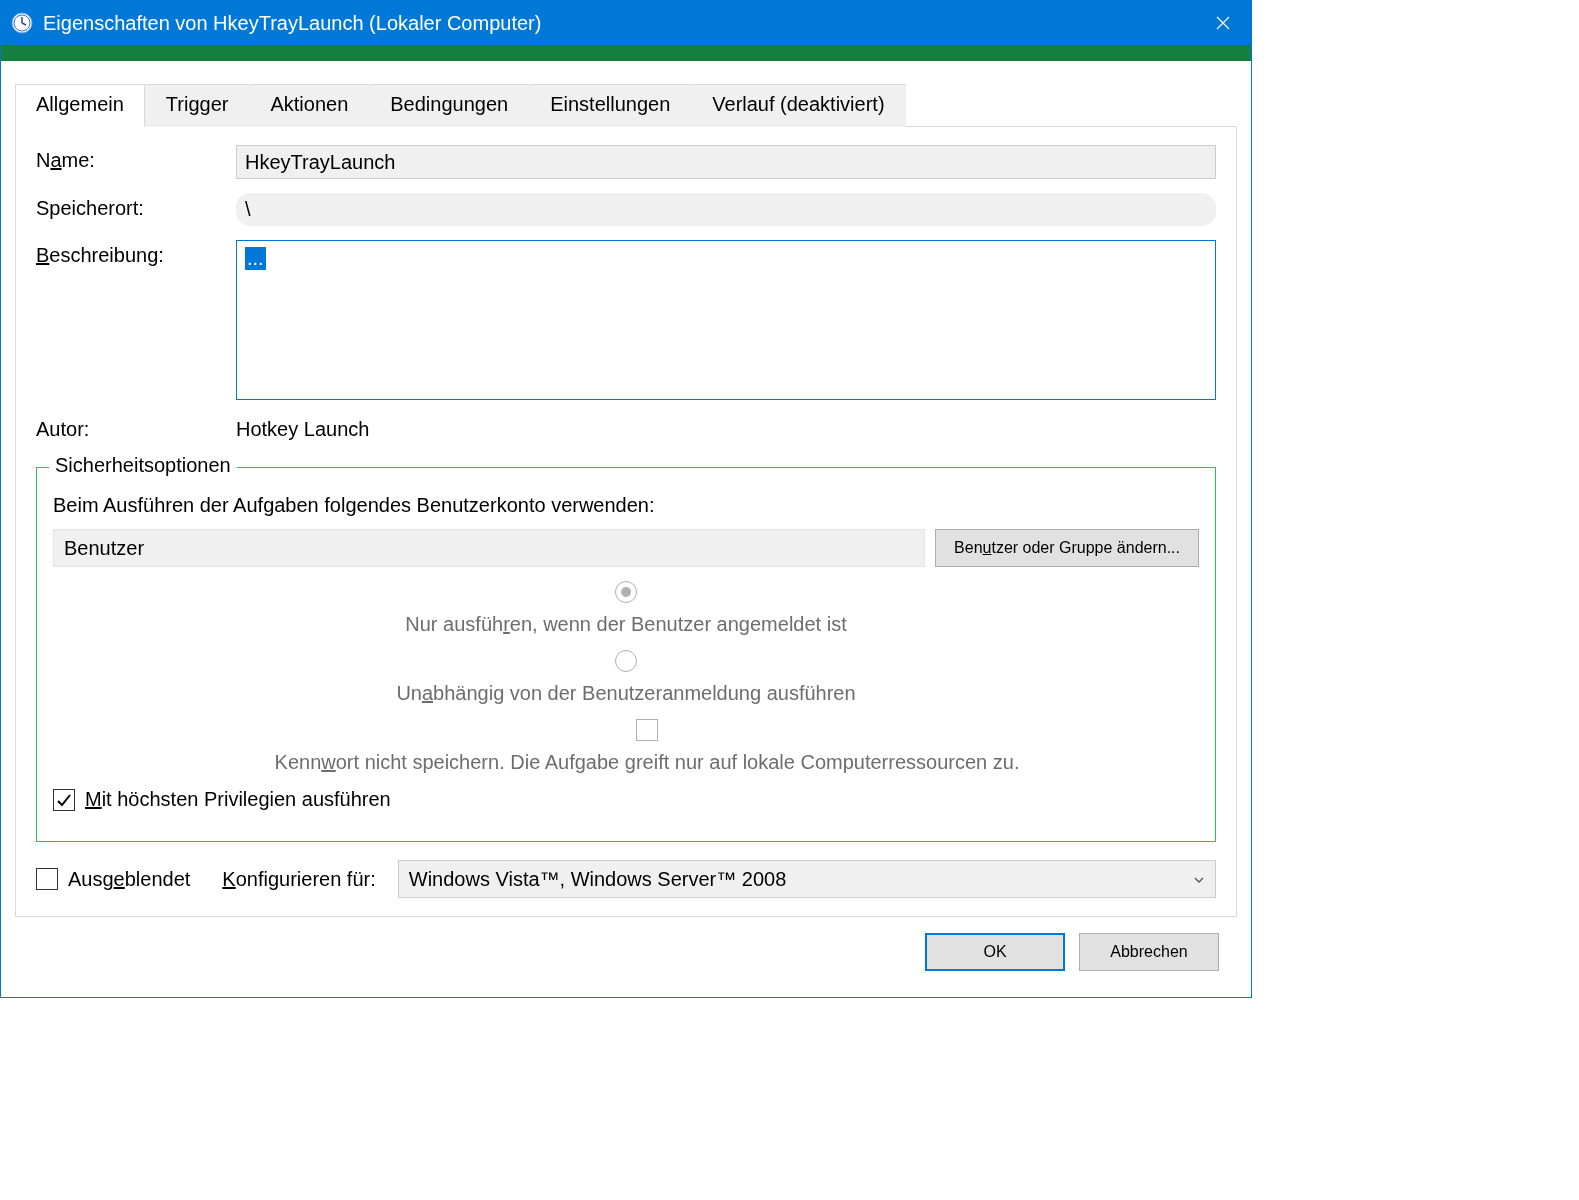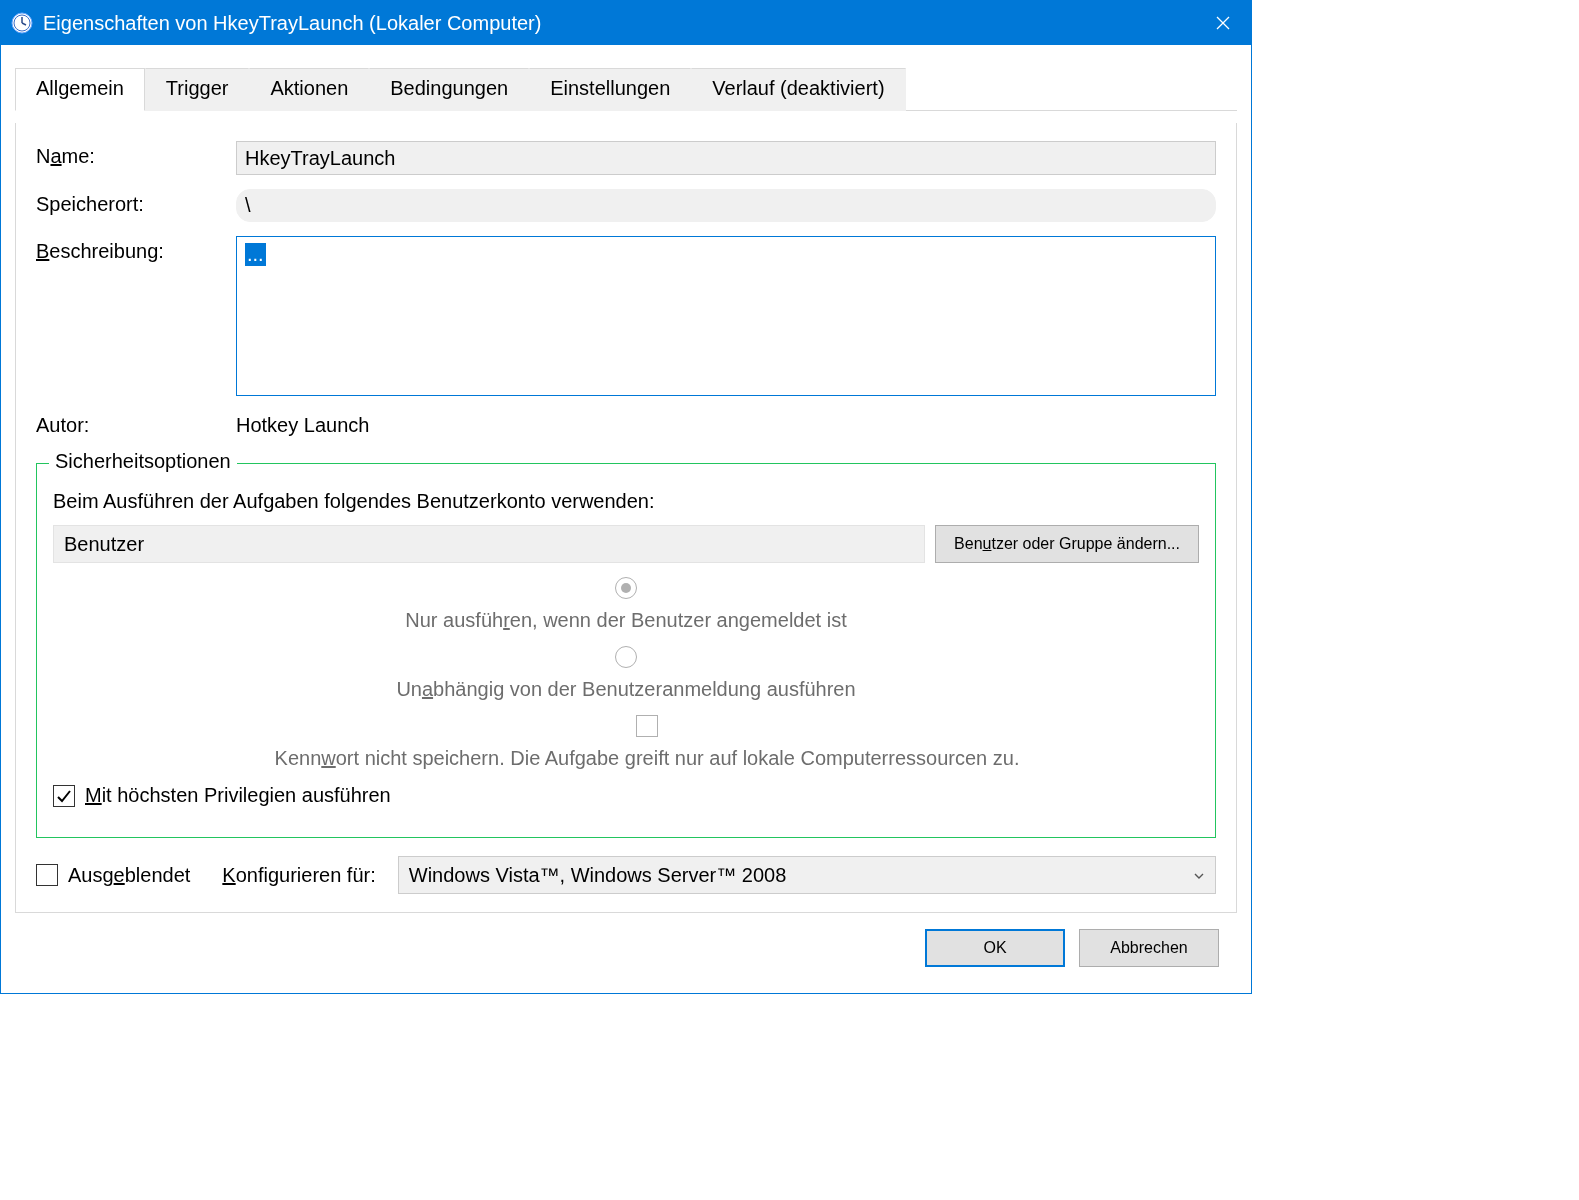--- a/index.html
+++ b/index.html
@@ -1,18 +1,18 @@
 <!DOCTYPE html>
 <html><head>
   <meta charset="utf-8">
   <style>
     * { box-sizing: border-box; margin: 0; padding: 0; }
     body { font-family: "Segoe UI", Tahoma, sans-serif; font-size: 19px; background: #fff; color: #000; }
 
-    .window { width: 1252px; border: 1px solid #0078d7; background: #15803d; display: flex; flex-direction: column; }
+    .window { width: 1252px; border: 1px solid #0078d7; background: #15803d; display: flex; flex-direction: column; gap: 16px; }
     .title-bar { background: #0078d7; color: #fff; display: flex; align-items: center; height: 44px; padding: 0 0 0 10px; }
     .title-bar .app-icon { width: 22px; height: 22px; margin-right: 10px; display: inline-flex; align-items: center; justify-content: center; }
     .title-bar .title-text { flex: 1; font-size: 20px; font-weight: 400; }
     .title-bar .close-btn { width: 56px; height: 44px; display: flex; align-items: center; justify-content: center; cursor: pointer; }
 
     .content { background: #fff; padding: 14px 14px 10px 14px; }
 
     .tabs { display: flex; border-bottom: 1px solid #d9d9d9; position: relative; margin-top: 8px; }
     .tab {
       padding: 8px 20px 10px 20px;
@@ -22,21 +22,21 @@
       margin-right: 0px;
       cursor: pointer;
       font-size: 20px;
       position: relative;
       top: 1px;
       color: #000;
     }
     .tab.active { background: #fff; border-bottom: 1px solid #fff; z-index: 2; }
     .tab:not(.active) { background: #f0f0f0; border-color: transparent; border-top: 1px solid #d9d9d9; }
 
-    .tab-panel { border: 1px solid #d9d9d9; border-top: none; padding: 18px 20px 18px 20px; margin-top: 12px; }
+    .tab-panel { border: 1px solid #d9d9d9; border-top: none; padding: 18px 20px 18px 20px; }
 
     .form-row { display: flex; align-items: flex-start; margin-bottom: 14px; }
     .form-row .lbl { width: 200px; flex-shrink: 0; font-size: 20px; padding-top: 4px; }
     .form-row .val { flex: 1; border-radius: 14px; }
 
     .ro-input { width: 100%; background: #f0f0f0; border: 1px solid #ccc; padding: 4px 8px; font-size: 20px; height: 34px; }
     .ro-text { font-size: 20px; padding: 4px 0; }
 
     .desc-box { width: 100%; height: 160px; border: 1px solid #0078d7; padding: 6px 8px; font-size: 20px; background: #fff; }
     .desc-selection { background: #0078d7; color: #fff; padding: 0 2px; display: inline-block; }

